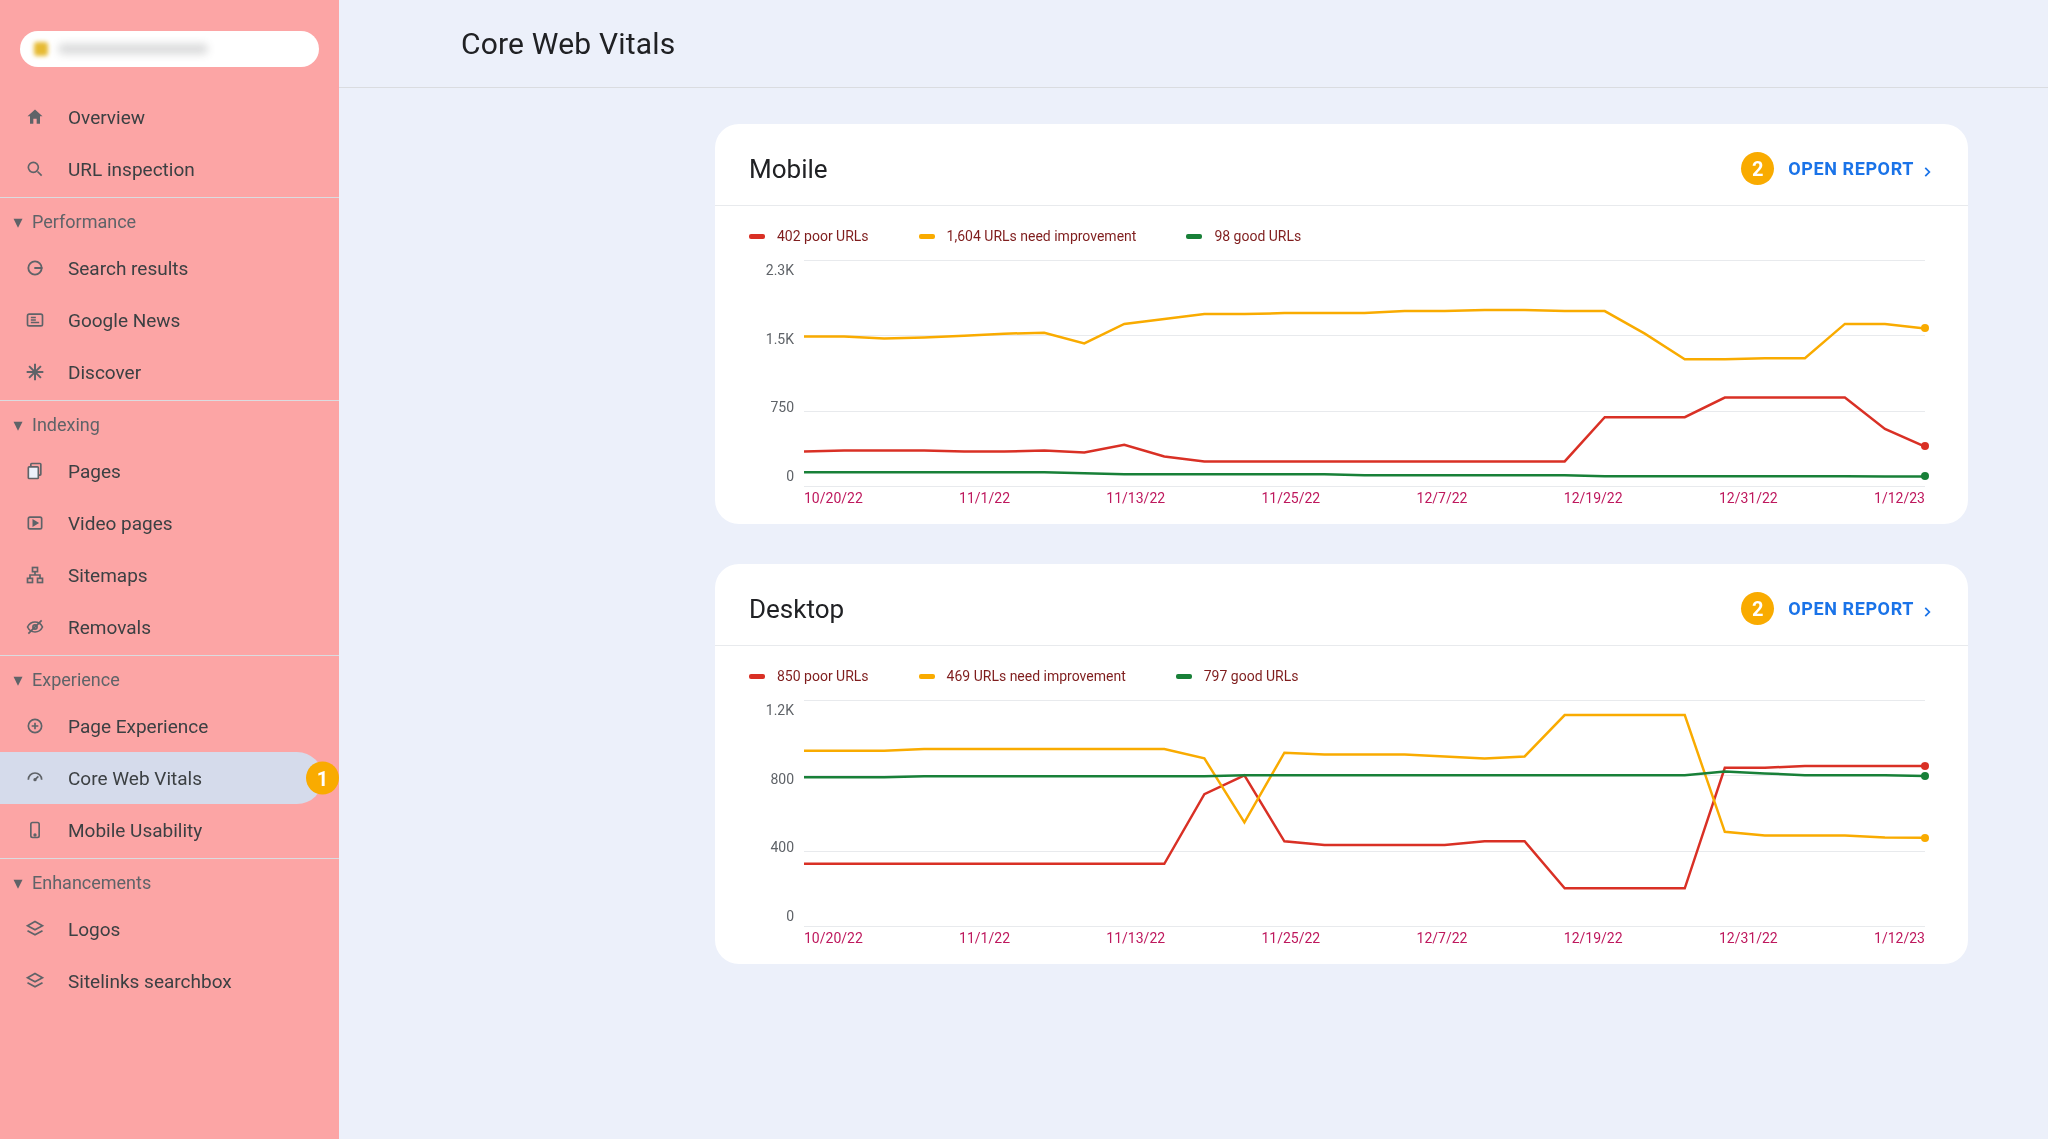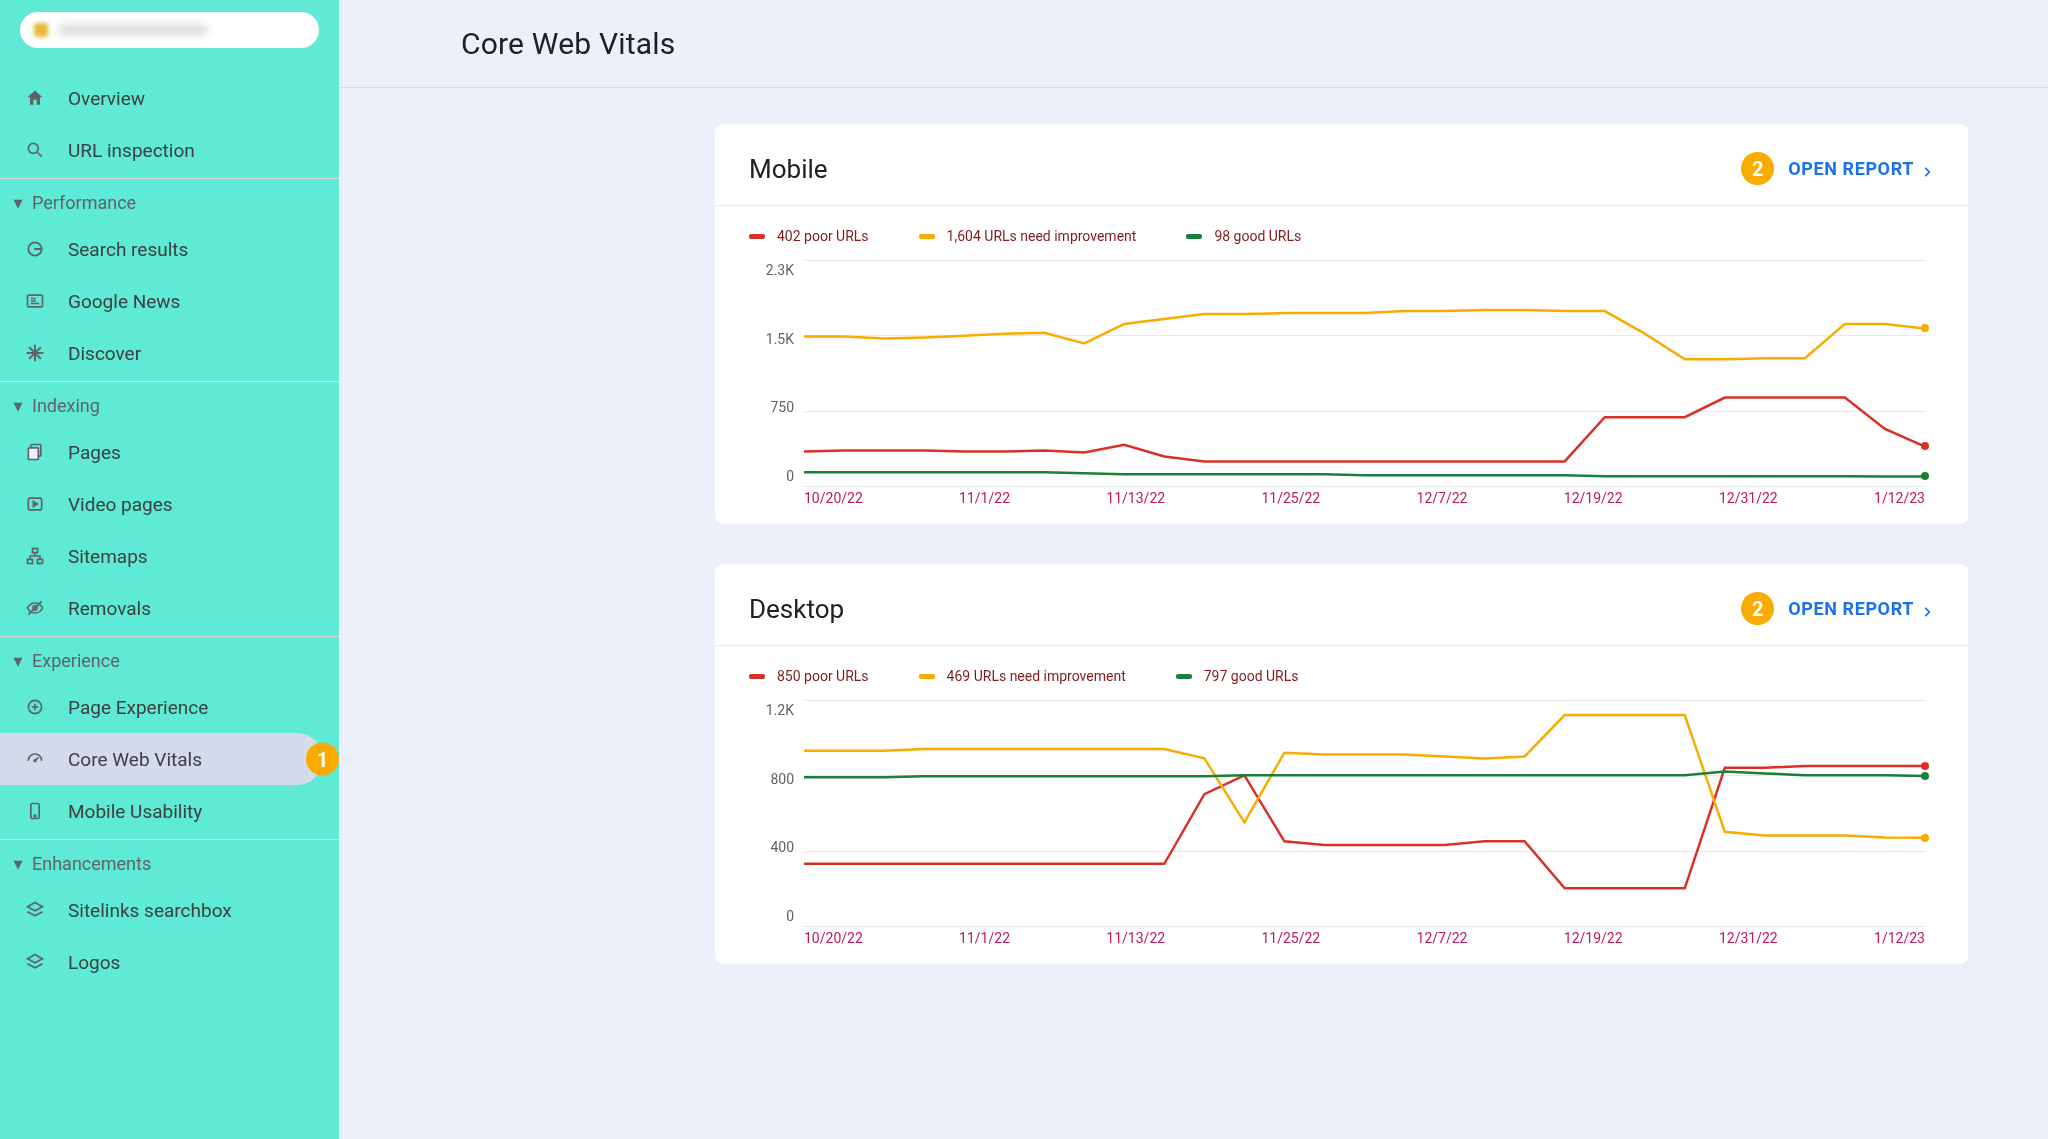--- a/index.html
+++ b/index.html
@@ -1,31 +1,31 @@
 <!DOCTYPE html>
 <html><head>
 <meta charset="utf-8">
 <style>
 *{box-sizing:border-box;margin:0;padding:0;font-family:Roboto,Arial,sans-serif}
 body{background:#ecf0fa;color:#202124;overflow:hidden}
 .app{display:flex;width:2048px;height:1139px}
-.sidebar{width:339px;background:#5eead4;padding-top:0;flex-shrink:0}
+.sidebar{width:339px;background:#fca5a5;padding-top:19px;flex-shrink:0}
 .site-pill{margin:12px 20px 24px;height:36px;background:#fff;border-radius:18px;display:flex;align-items:center;padding:0 14px;gap:10px}
 .site-pill .favicon{width:14px;height:14px;background:#e6ba33;border-radius:3px;filter:blur(2px)}
 .site-pill .sitename{width:150px;height:10px;background:#3c4043;border-radius:5px;filter:blur(4px);opacity:.2}
 .nav-item{display:flex;align-items:center;height:52px;padding:0 24px;gap:22px;cursor:pointer;font-size:19px;color:#3c4043}
 .nav-item.active{background:#d5dbeb;border-radius:0 28px 28px 0;margin-right:16px;position:relative}
 .nav-item .icon{width:22px;height:22px;display:inline-flex;align-items:center;justify-content:center;color:#5f6368;flex-shrink:0}
 .group-header{display:flex;align-items:center;gap:8px;padding:0 12px;height:42px;font-size:18px;color:#5f6368;cursor:pointer}
 .group-header .chevron{width:12px;height:12px;display:inline-flex;align-items:center;justify-content:center}
 .divider{height:1px;background:#dadce0;margin:2px 0}
 .main{flex:1;padding:0 36px 36px;overflow:auto}
 .page-title{font-size:30px;font-weight:400;color:#202124;padding:26px 122px;border-bottom:1px solid #dadce0;margin-bottom:36px;margin-left:-36px;margin-right:-36px;letter-spacing:.2px}
 .cards-col{display:flex;flex-direction:column;gap:40px;padding-left:340px;padding-right:44px}
-.card{background:#fff;border-radius:8px;padding:0}
+.card{background:#fff;border-radius:24px;padding:0}
 .card-header{display:flex;align-items:center;padding:28px 34px 20px;gap:14px}
 .card-title{font-size:26px;font-weight:400;color:#202124;flex:1}
 .marker{width:33px;height:33px;background:#f9ab00;color:#fff;border-radius:50%;display:inline-flex;align-items:center;justify-content:center;font-weight:700;font-size:20px}
 .marker.in-sidebar{position:absolute;right:-16px;top:50%;transform:translateY(-50%)}
 .open-report{display:inline-flex;align-items:flex-end;gap:6px;color:#1a73e8;font-weight:700;font-size:18px;letter-spacing:.6px;cursor:pointer}
 .open-report .chevron-r{width:14px;height:14px;display:inline-flex;align-items:center;justify-content:center}
 .card-hr{height:1px;background:#e8eaed;margin:0}
 .legend{display:flex;gap:50px;padding:22px 34px 10px}
 .legend-item{display:flex;align-items:center;gap:12px;font-size:14px;color:#7f1d1d}
 .chip{width:16px;height:5px;border-radius:2px}
@@ -183,29 +183,29 @@
     <div class="group-header">
       <span class="chevron">▾</span>
       <span>Enhancements</span>
     </div>
     <div class="nav-item">
       <span class="icon">
           <svg viewBox="0 0 24 24" width="20" height="20" fill="none" stroke="currentColor" stroke-width="2">
             <path d="M12 3l9 5-9 5-9-5 9-5zM3 14l9 5 9-5"></path>
           </svg>
         </span>
+      <span>Logos</span>
+    </div>
+    <div class="nav-item">
+      <span class="icon">
+          <svg viewBox="0 0 24 24" width="20" height="20" fill="none" stroke="currentColor" stroke-width="2">
+            <path d="M12 3l9 5-9 5-9-5 9-5zM3 14l9 5 9-5"></path>
+          </svg>
+        </span>
       <span>Sitelinks searchbox</span>
-    </div>
-    <div class="nav-item">
-      <span class="icon">
-          <svg viewBox="0 0 24 24" width="20" height="20" fill="none" stroke="currentColor" stroke-width="2">
-            <path d="M12 3l9 5-9 5-9-5 9-5zM3 14l9 5 9-5"></path>
-          </svg>
-        </span>
-      <span>Logos</span>
     </div>
   </aside>
 
   <main class="main">
     <h1 class="page-title">Core Web Vitals</h1>
 
     <div class="cards-col">
 
       <section class="card">
         <div class="card-header">

